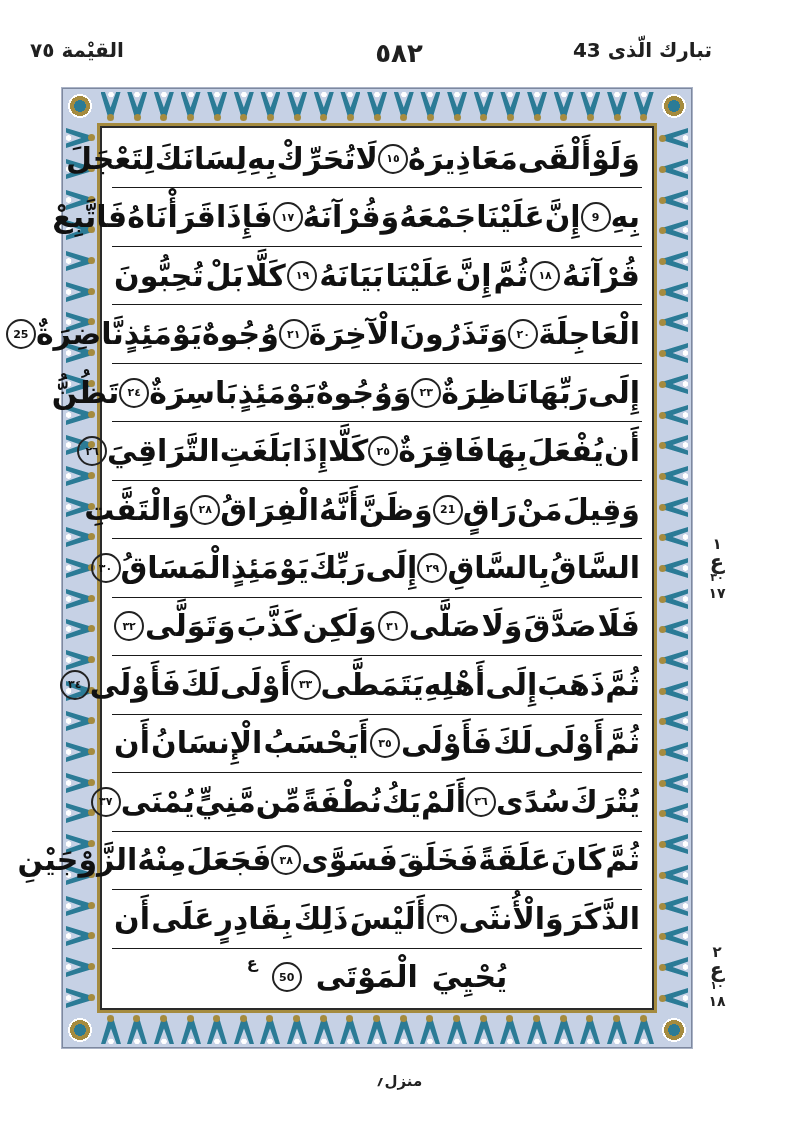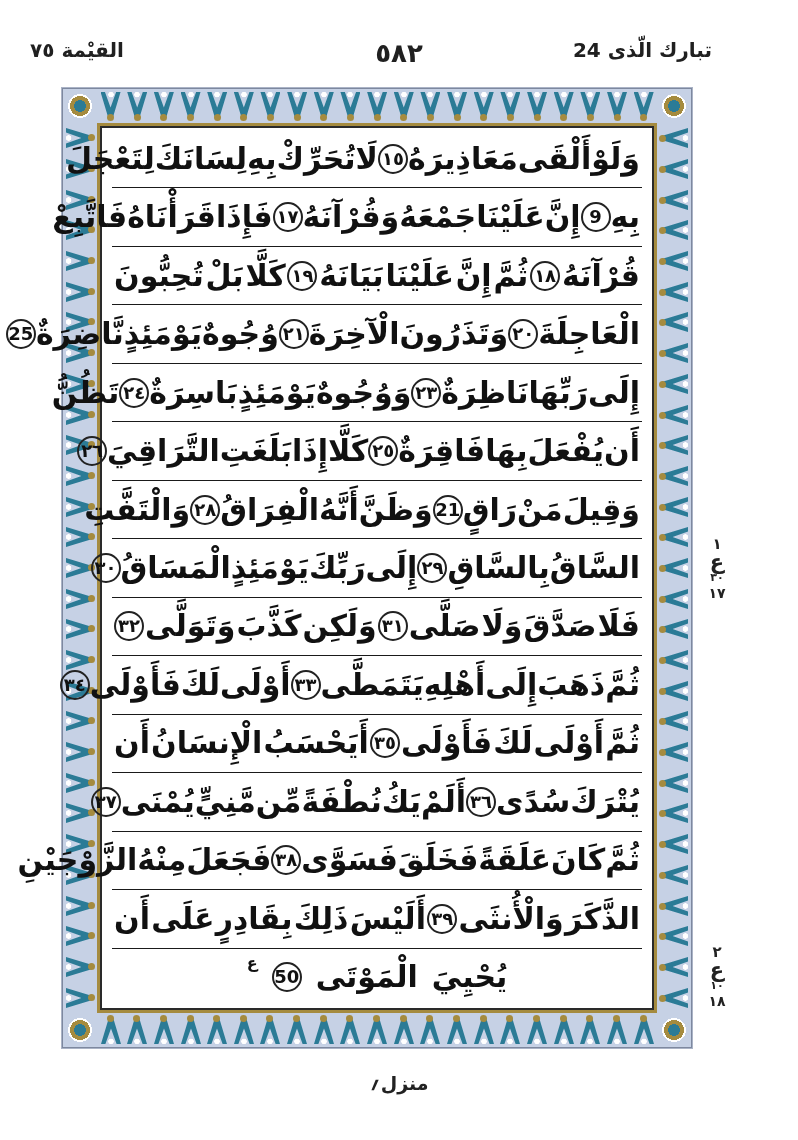--- a/index.html
+++ b/index.html
@@ -46,42 +46,42 @@
             display:flex;flex-direction:column;padding:2px 10px;background:#fff;}
 
   
   .line{flex:1 1 0;display:flex;direction:rtl;justify-content:space-between;align-items:center;
         border-bottom:1.5px solid #1a1a1a;font-weight:700;font-size:30px;line-height:1;color:#111;
         padding:0 2px;white-space:nowrap;}
   .line.last{border-bottom:none;justify-content:center;gap:14px;}
   .word{display:inline-block;}
   .ayah-mark{display:inline-flex;align-items:center;justify-content:center;align-self:center;
         width:26px;height:26px;border:2px solid #222;border-radius:50%;
-        font-size:18px;font-weight:700;line-height:1;flex:0 0 auto;}
+        font-size:11px;font-weight:700;line-height:1;flex:0 0 auto;}
   .ain-small{font-size:16px;font-weight:700;align-self:flex-start;margin-top:6px;}
 
   
   .ruku-marker{position:absolute;left:700px;width:34px;text-align:center;color:#222;line-height:1.15;}
   .rm-top{font-size:15px;font-weight:700;}
   .rm-ain{font-size:21px;font-weight:700;line-height:0.9;}
   .rm-count{font-size:11px;font-weight:700;}
   .rm-bottom{font-size:14px;font-weight:700;}
 
   
   .catchword{position:absolute;top:1072px;left:50%;transform:translateX(-50%);
-        font-size:19px;font-weight:600;color:#222;}
+        font-size:15px;font-weight:600;color:#222;}
 </style>
 </head>
 <body>
 
 <div class="sheet">
 
   <span class="h-left">القيْمة ٧٥</span>
   <span class="h-center">٥٨٢</span>
-  <span class="h-right">تبارك الّذى 24</span>
+  <span class="h-right">تبارك الّذى 43</span>
 
   <div class="frame">
     <div class="strip top" id="strip-top">
         <span class="motif"></span>
         <span class="motif"></span>
         <span class="motif"></span>
         <span class="motif"></span>
         <span class="motif"></span>
         <span class="motif"></span>
         <span class="motif"></span>

